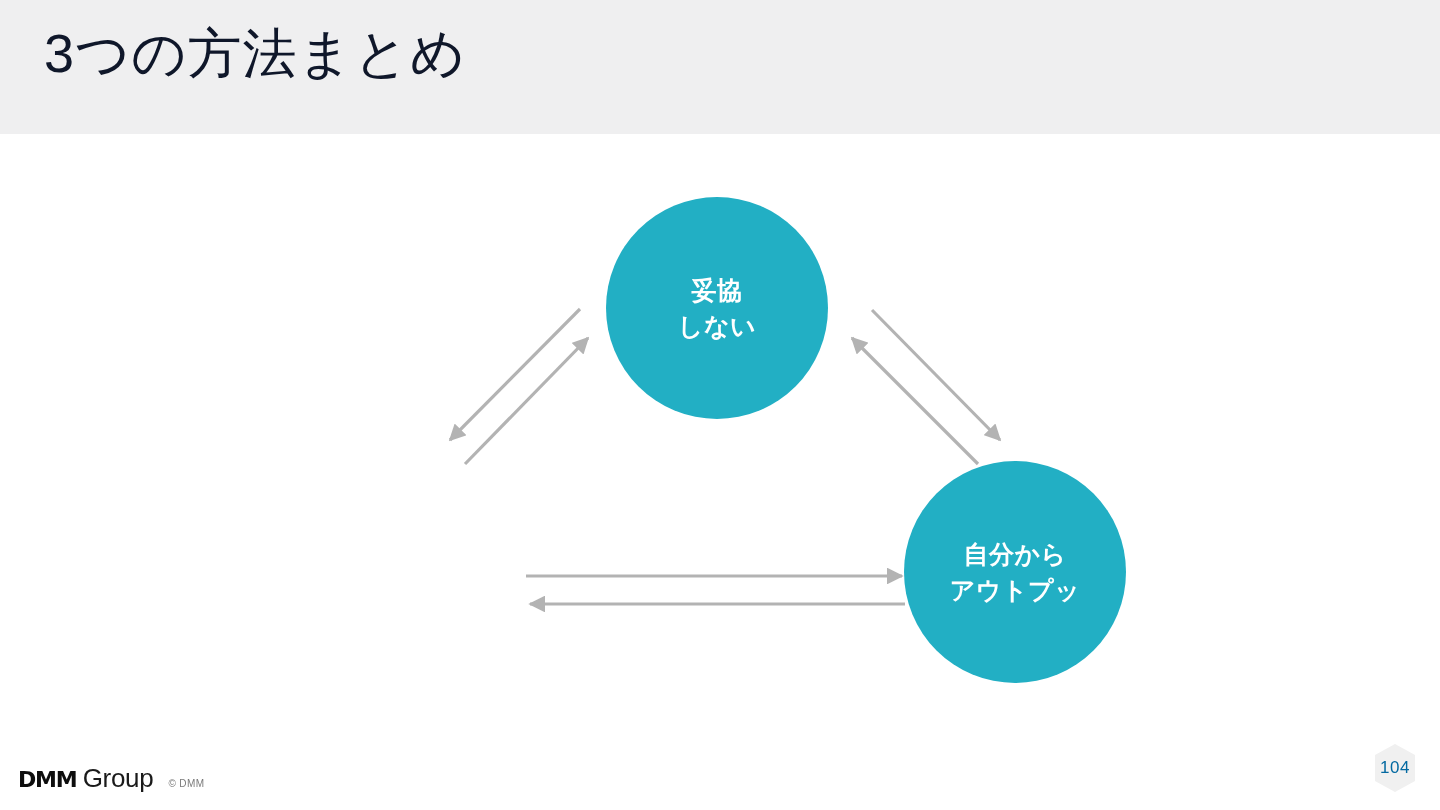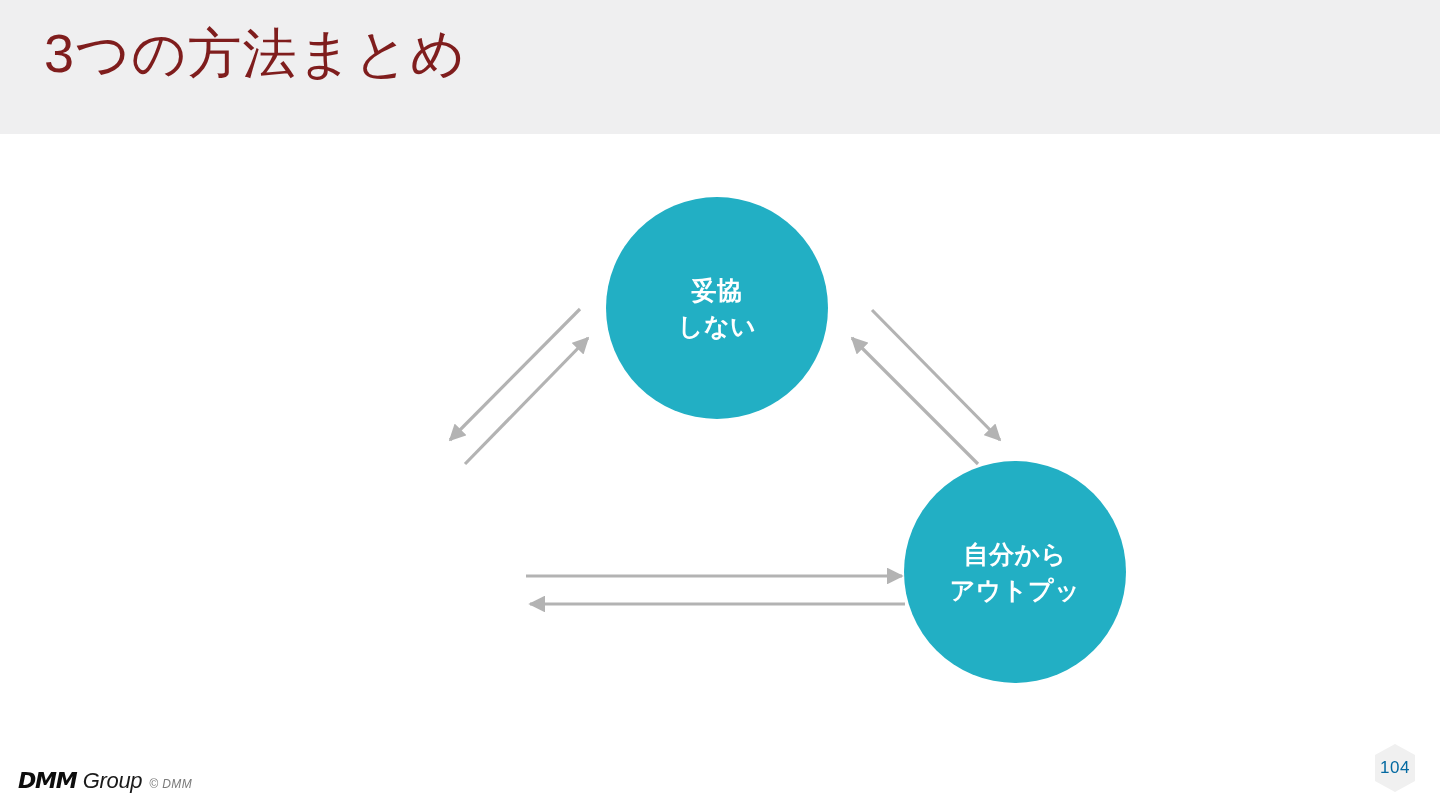--- a/index.html
+++ b/index.html
@@ -27,21 +27,21 @@
     height: 134px;
     background: #efeff0;
   }
   .slide-title {
     position: absolute;
     left: 44px;
     top: 22px;
     font-size: 54px;
     line-height: 1.15;
     font-weight: 400;
-    color: #7f1d1d;
+    color: #0f172a;
     letter-spacing: 1px;
     white-space: nowrap;
   }
 
   
   .diagram {
     position: absolute;
     left: 0;
     top: 134px;
     width: 1332px;
@@ -90,43 +90,42 @@
     width: 1440px;
     height: 60px;
   }
   .brand {
     position: absolute;
     left: 18px;
     bottom: 16px;
     display: flex;
     align-items: baseline;
     gap: 7px;
-    font-style: italic;
   }
   .brand-mark {
     font-size: 21px;
     font-weight: 700;
     color: #0d0d0d;
     letter-spacing: -1.2px;
     font-family: "DejaVu Sans", sans-serif;
     transform: scaleX(1.05);
     transform-origin: left center;
   }
   .brand-word {
-    font-size: 22px;
+    font-size: 26px;
     font-weight: 400;
     color: #1a1a1a;
     letter-spacing: -0.3px;
     margin-left: 2px;
   }
   .brand-copy {
-    font-size: 12px;
+    font-size: 10px;
     color: #7a7a7a;
     letter-spacing: 0.4px;
-    margin-left: 0;
+    margin-left: 8px;
   }
 
   .page-badge {
     position: absolute;
     right: 22px;
     bottom: 16px;
     width: 46px;
     height: 52px;
     display: flex;
     align-items: center;

